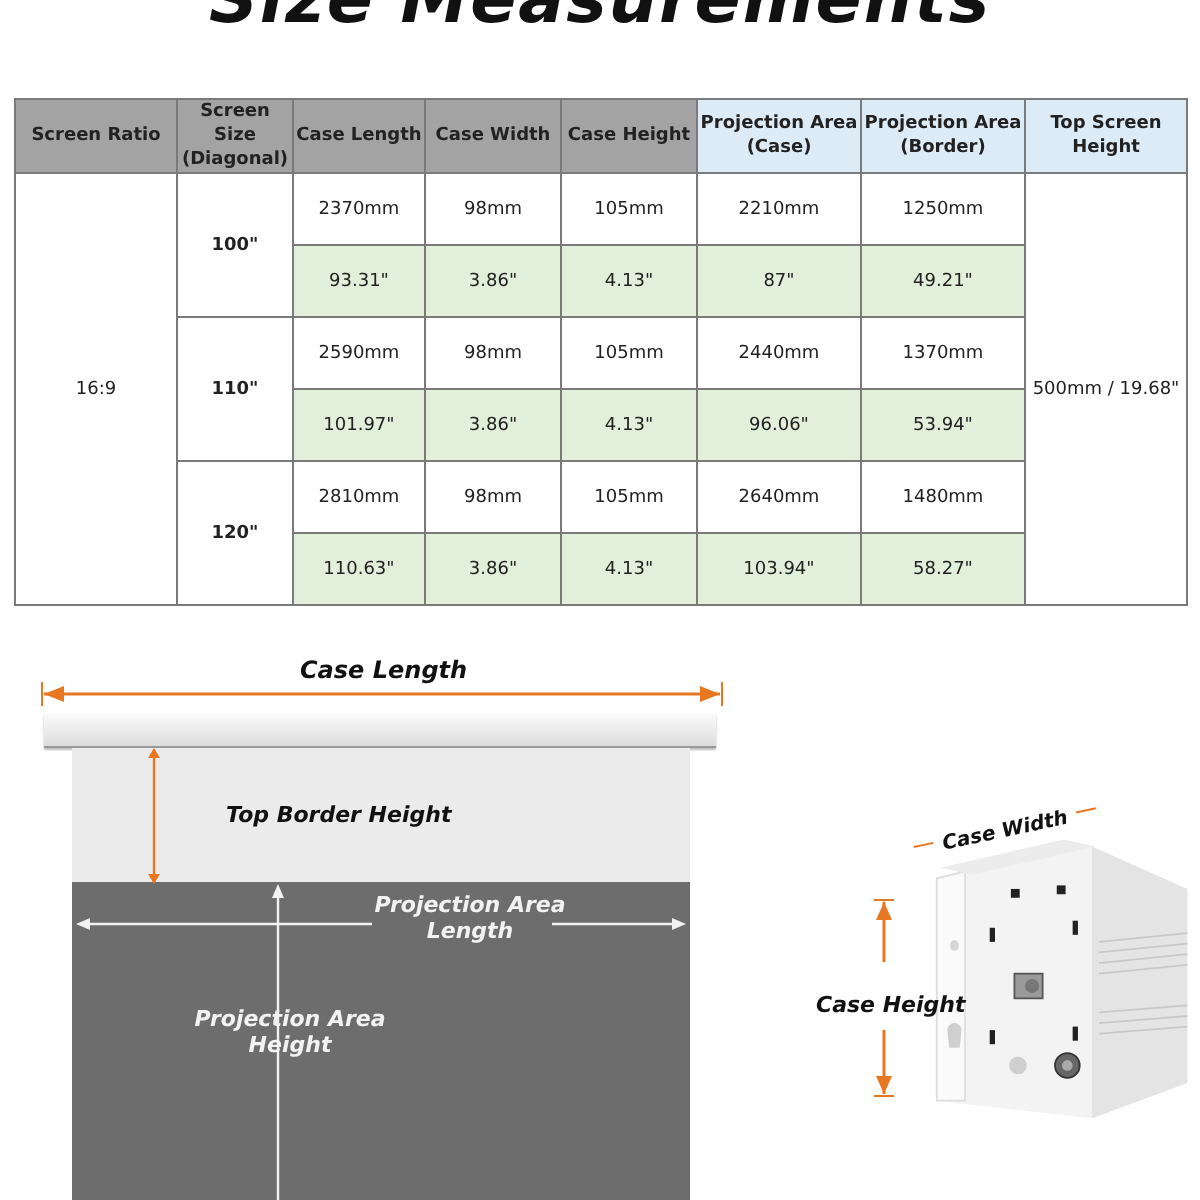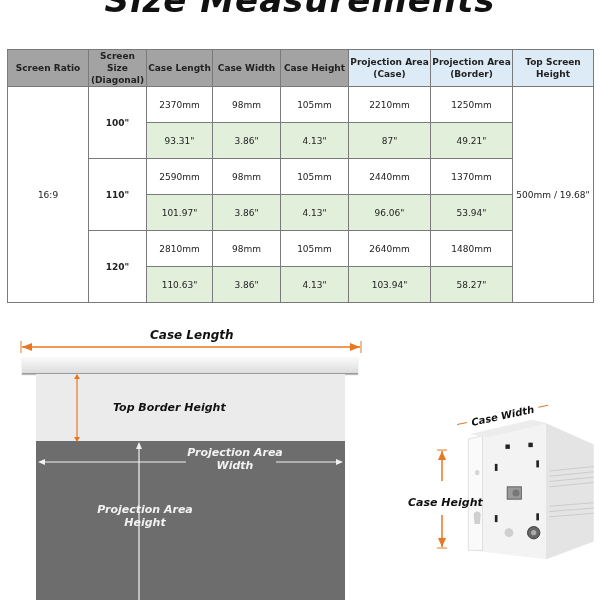--- a/index.html
+++ b/index.html
@@ -125,21 +125,21 @@
   <svg style="position:absolute; left:36px; top:131px;" width="309" height="159" viewBox="0 0 309 159">
     <line x1="4" y1="21" x2="150" y2="21" stroke="#f2f2f2" stroke-width="1.2"></line>
     <line x1="240" y1="21" x2="305" y2="21" stroke="#f2f2f2" stroke-width="1.2"></line>
     <polygon points="2,21 9,18 9,24" fill="#f2f2f2"></polygon>
     <polygon points="307,21 300,18 300,24" fill="#f2f2f2"></polygon>
     <line x1="103" y1="3" x2="103" y2="159" stroke="#f2f2f2" stroke-width="1.2"></line>
     <polygon points="103,1 100,8 106,8" fill="#f2f2f2"></polygon>
   </svg>
   <div class="lbl white" style="left:180px; top:136px; width:110px;">
     <div>Projection Area</div>
-    <div>Width</div>
+    <div>Length</div>
   </div>
   <div class="lbl white" style="left:90px; top:193px; width:110px;">
     <div>Projection Area</div>
     <div>Height</div>
   </div>
 
   <svg class="bracket" viewBox="0 0 150 170" style="left:455px; top:108px; width:145px; height:150px;">
     <polygon points="8,24 96,6 150,30 150,140 96,160 8,150" fill="#f3f3f3"></polygon>
     <polygon points="96,6 150,30 150,140 96,160" fill="#e4e4e4"></polygon>
     <g stroke="#c8c8c8" stroke-width="1">

